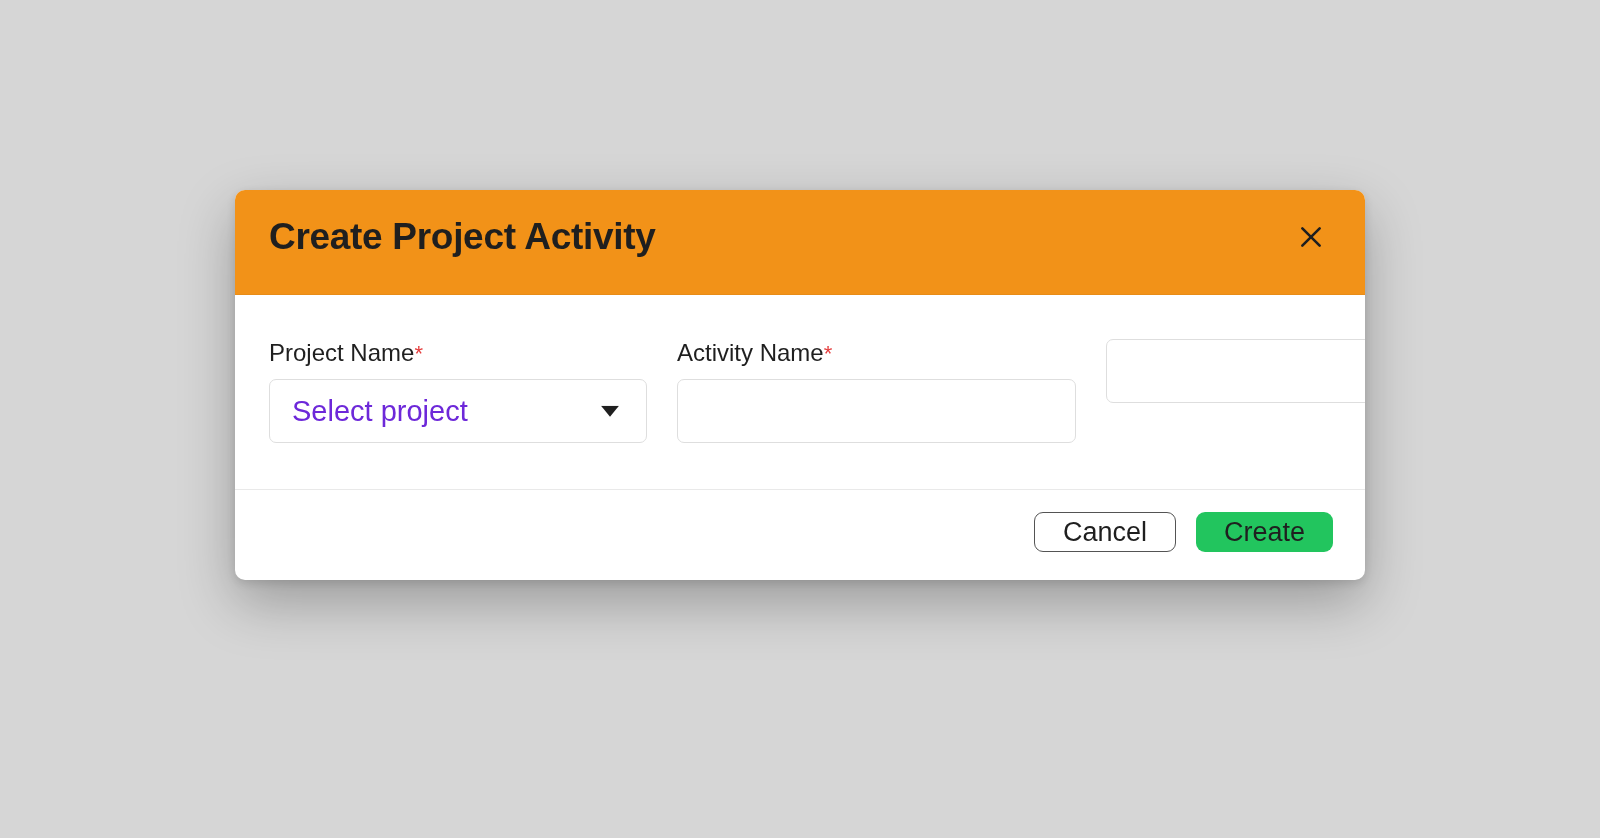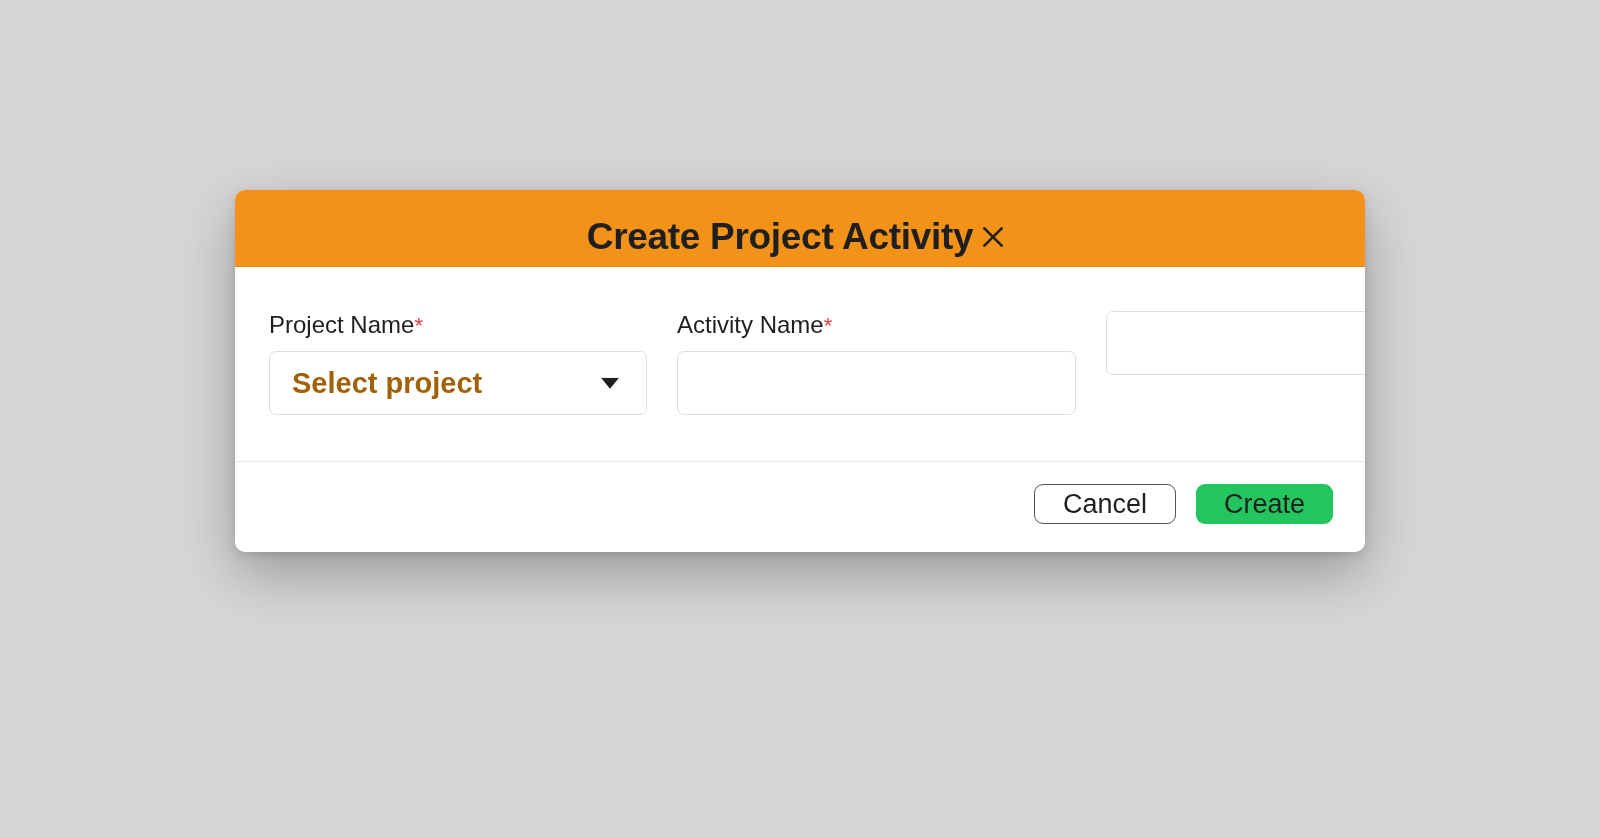--- a/index.html
+++ b/index.html
@@ -21,22 +21,22 @@
       width: 1130px;
       background: #ffffff;
       border-radius: 10px;
       box-shadow: 0 22px 55px rgba(0,0,0,0.28), 0 3px 10px rgba(0,0,0,0.12);
       overflow: hidden;
     }
     .dialog-header {
       background: #f29218;
       display: flex;
       align-items: center;
-      justify-content: center;
-      padding: 26px 34px 8px 34px;
+      justify-content: space-between;
+      padding: 26px 34px 36px 34px;
       border-bottom: 1px solid rgba(0,0,0,0.04);
     }
     .dialog-title {
       font-size: 37px;
       font-weight: 700;
       color: #1f1f1f;
       letter-spacing: -0.3px;
     }
     .close-btn {
       width: 40px;
@@ -79,25 +79,25 @@
     .select-wrap {
       position: relative;
     }
     .select-display {
       height: 64px;
       border: 1px solid #dedede;
       border-radius: 7px;
       background: #ffffff;
       font-size: 29px;
       padding: 0 50px 0 22px;
-      color: #a16207;
+      color: #6d28d9;
       display: flex;
       align-items: center;
       cursor: pointer;
-      font-weight: 700;
+      font-weight: 400;
     }
     .caret {
       position: absolute;
       right: 28px;
       top: 50%;
       transform: translateY(-40%);
     }
     input.control.hours-input {
       text-align: right;
       padding-right: 26px;

